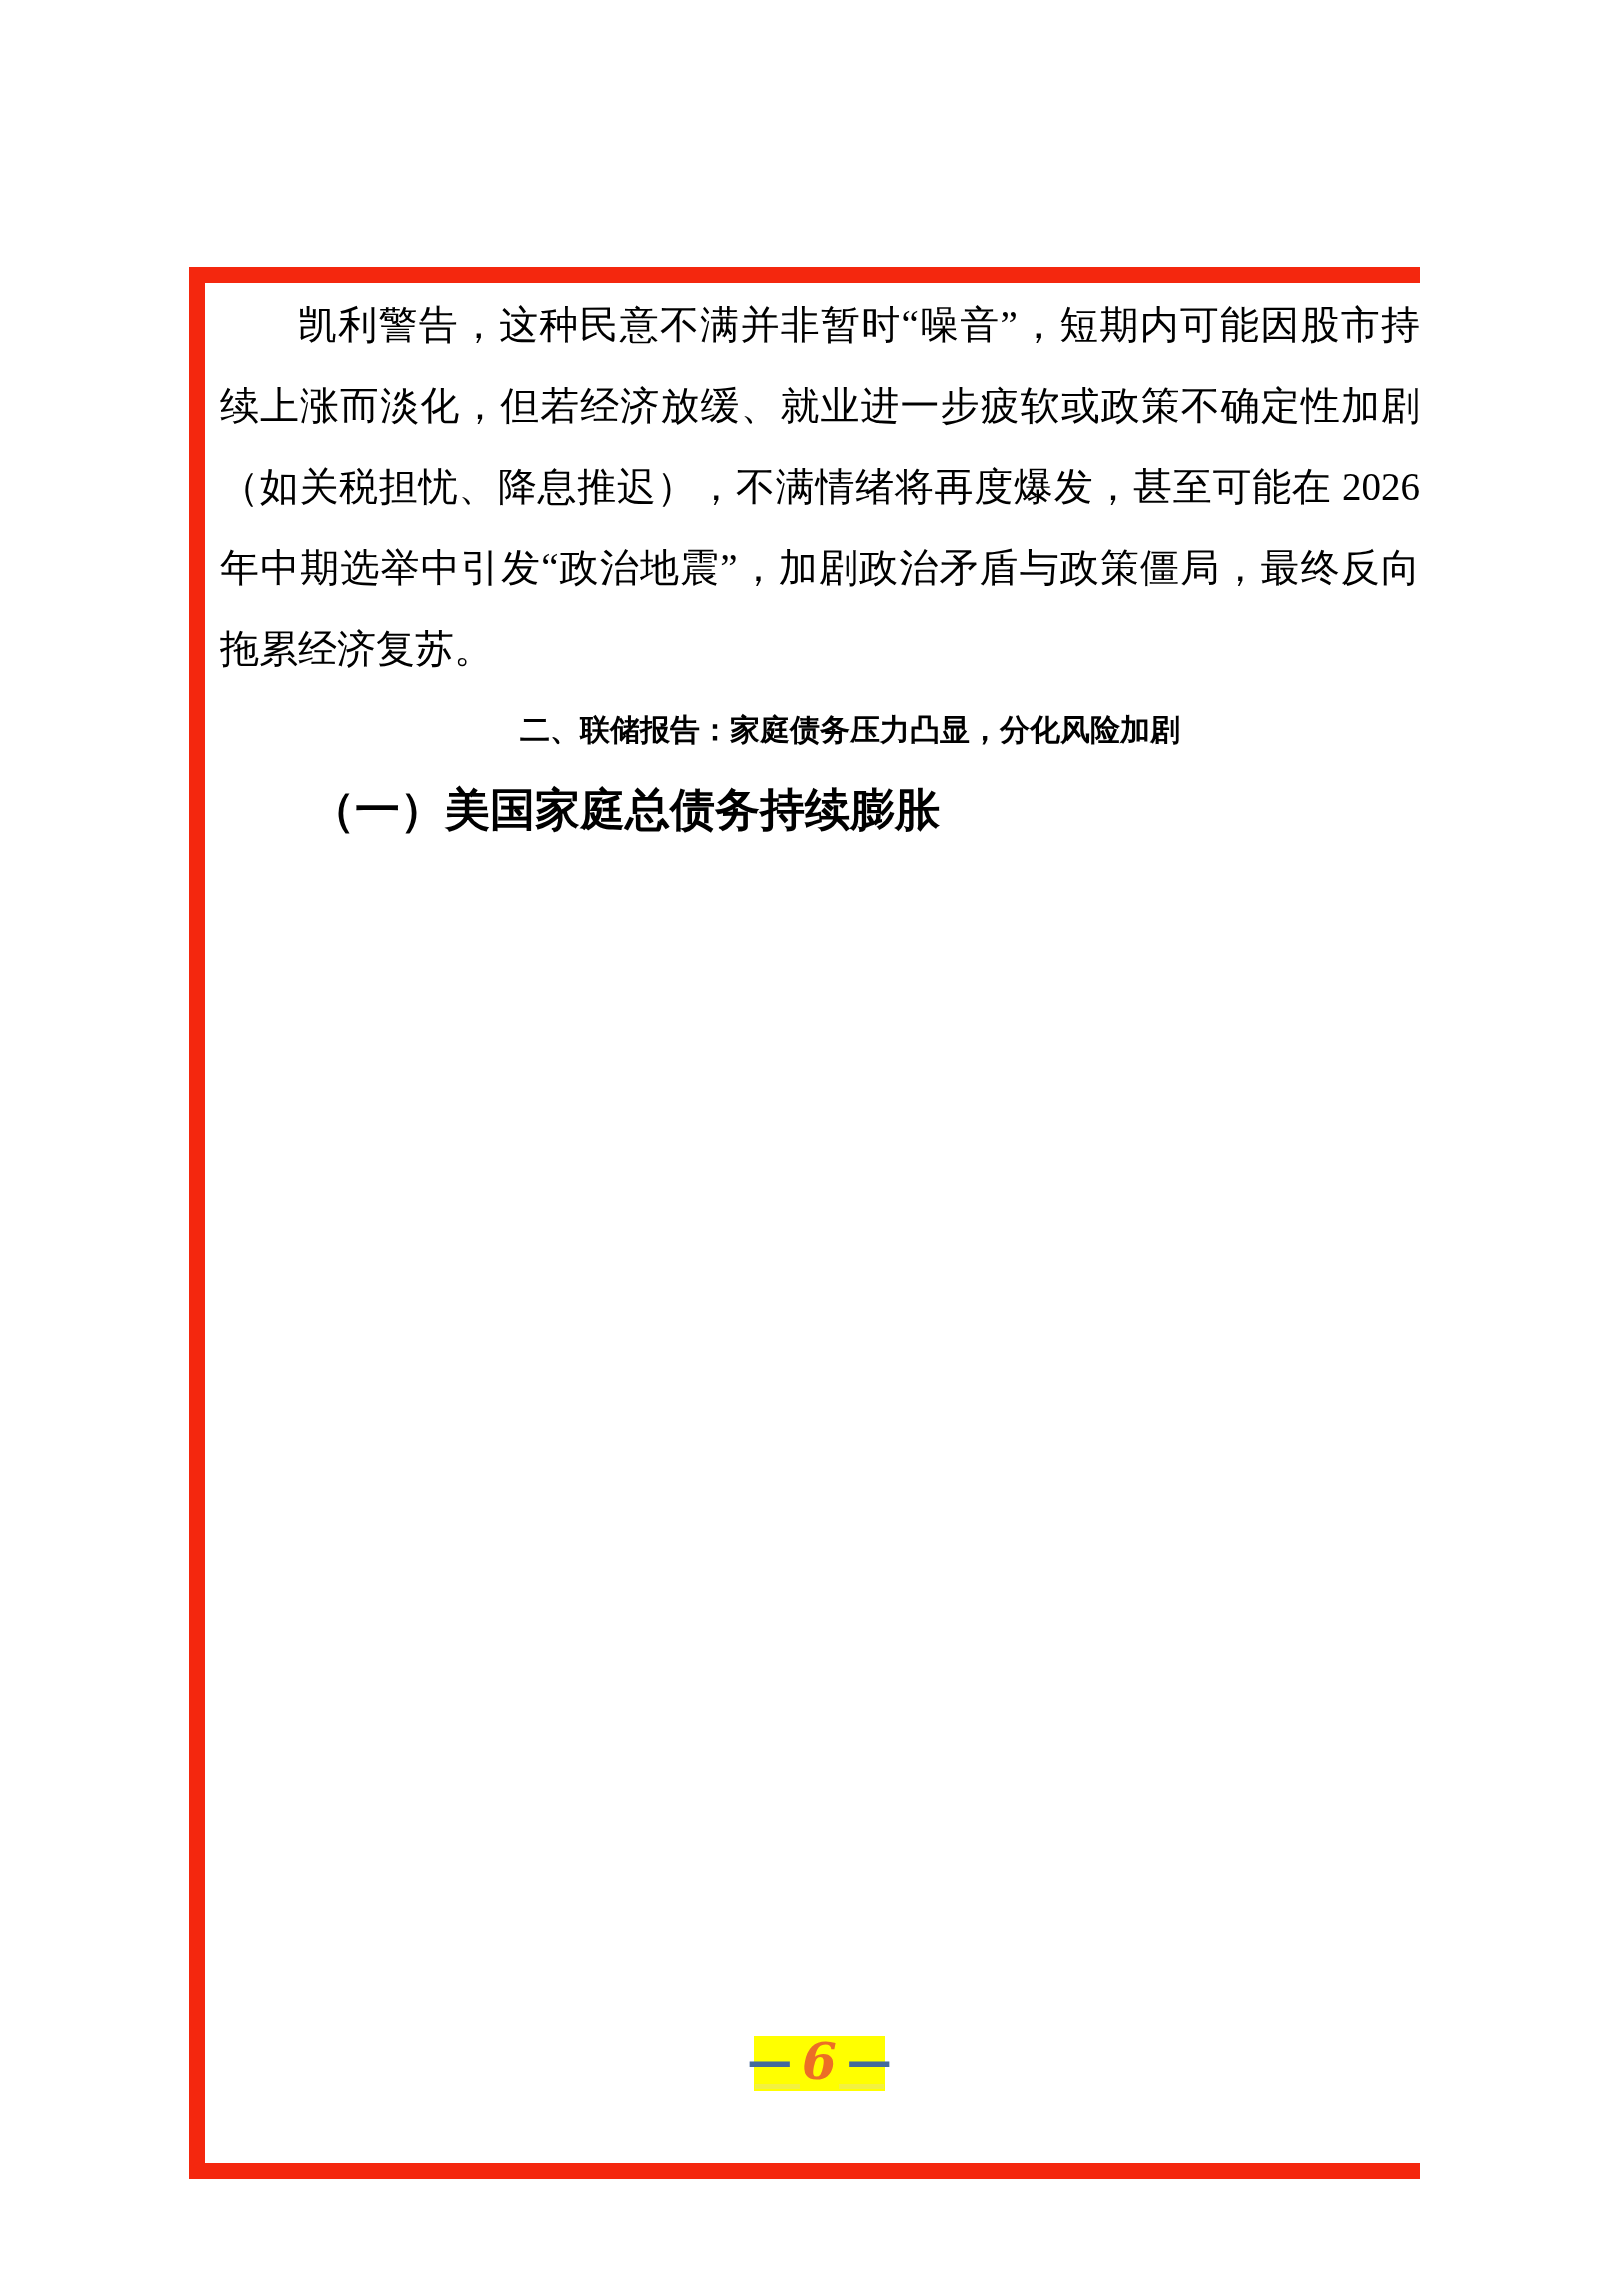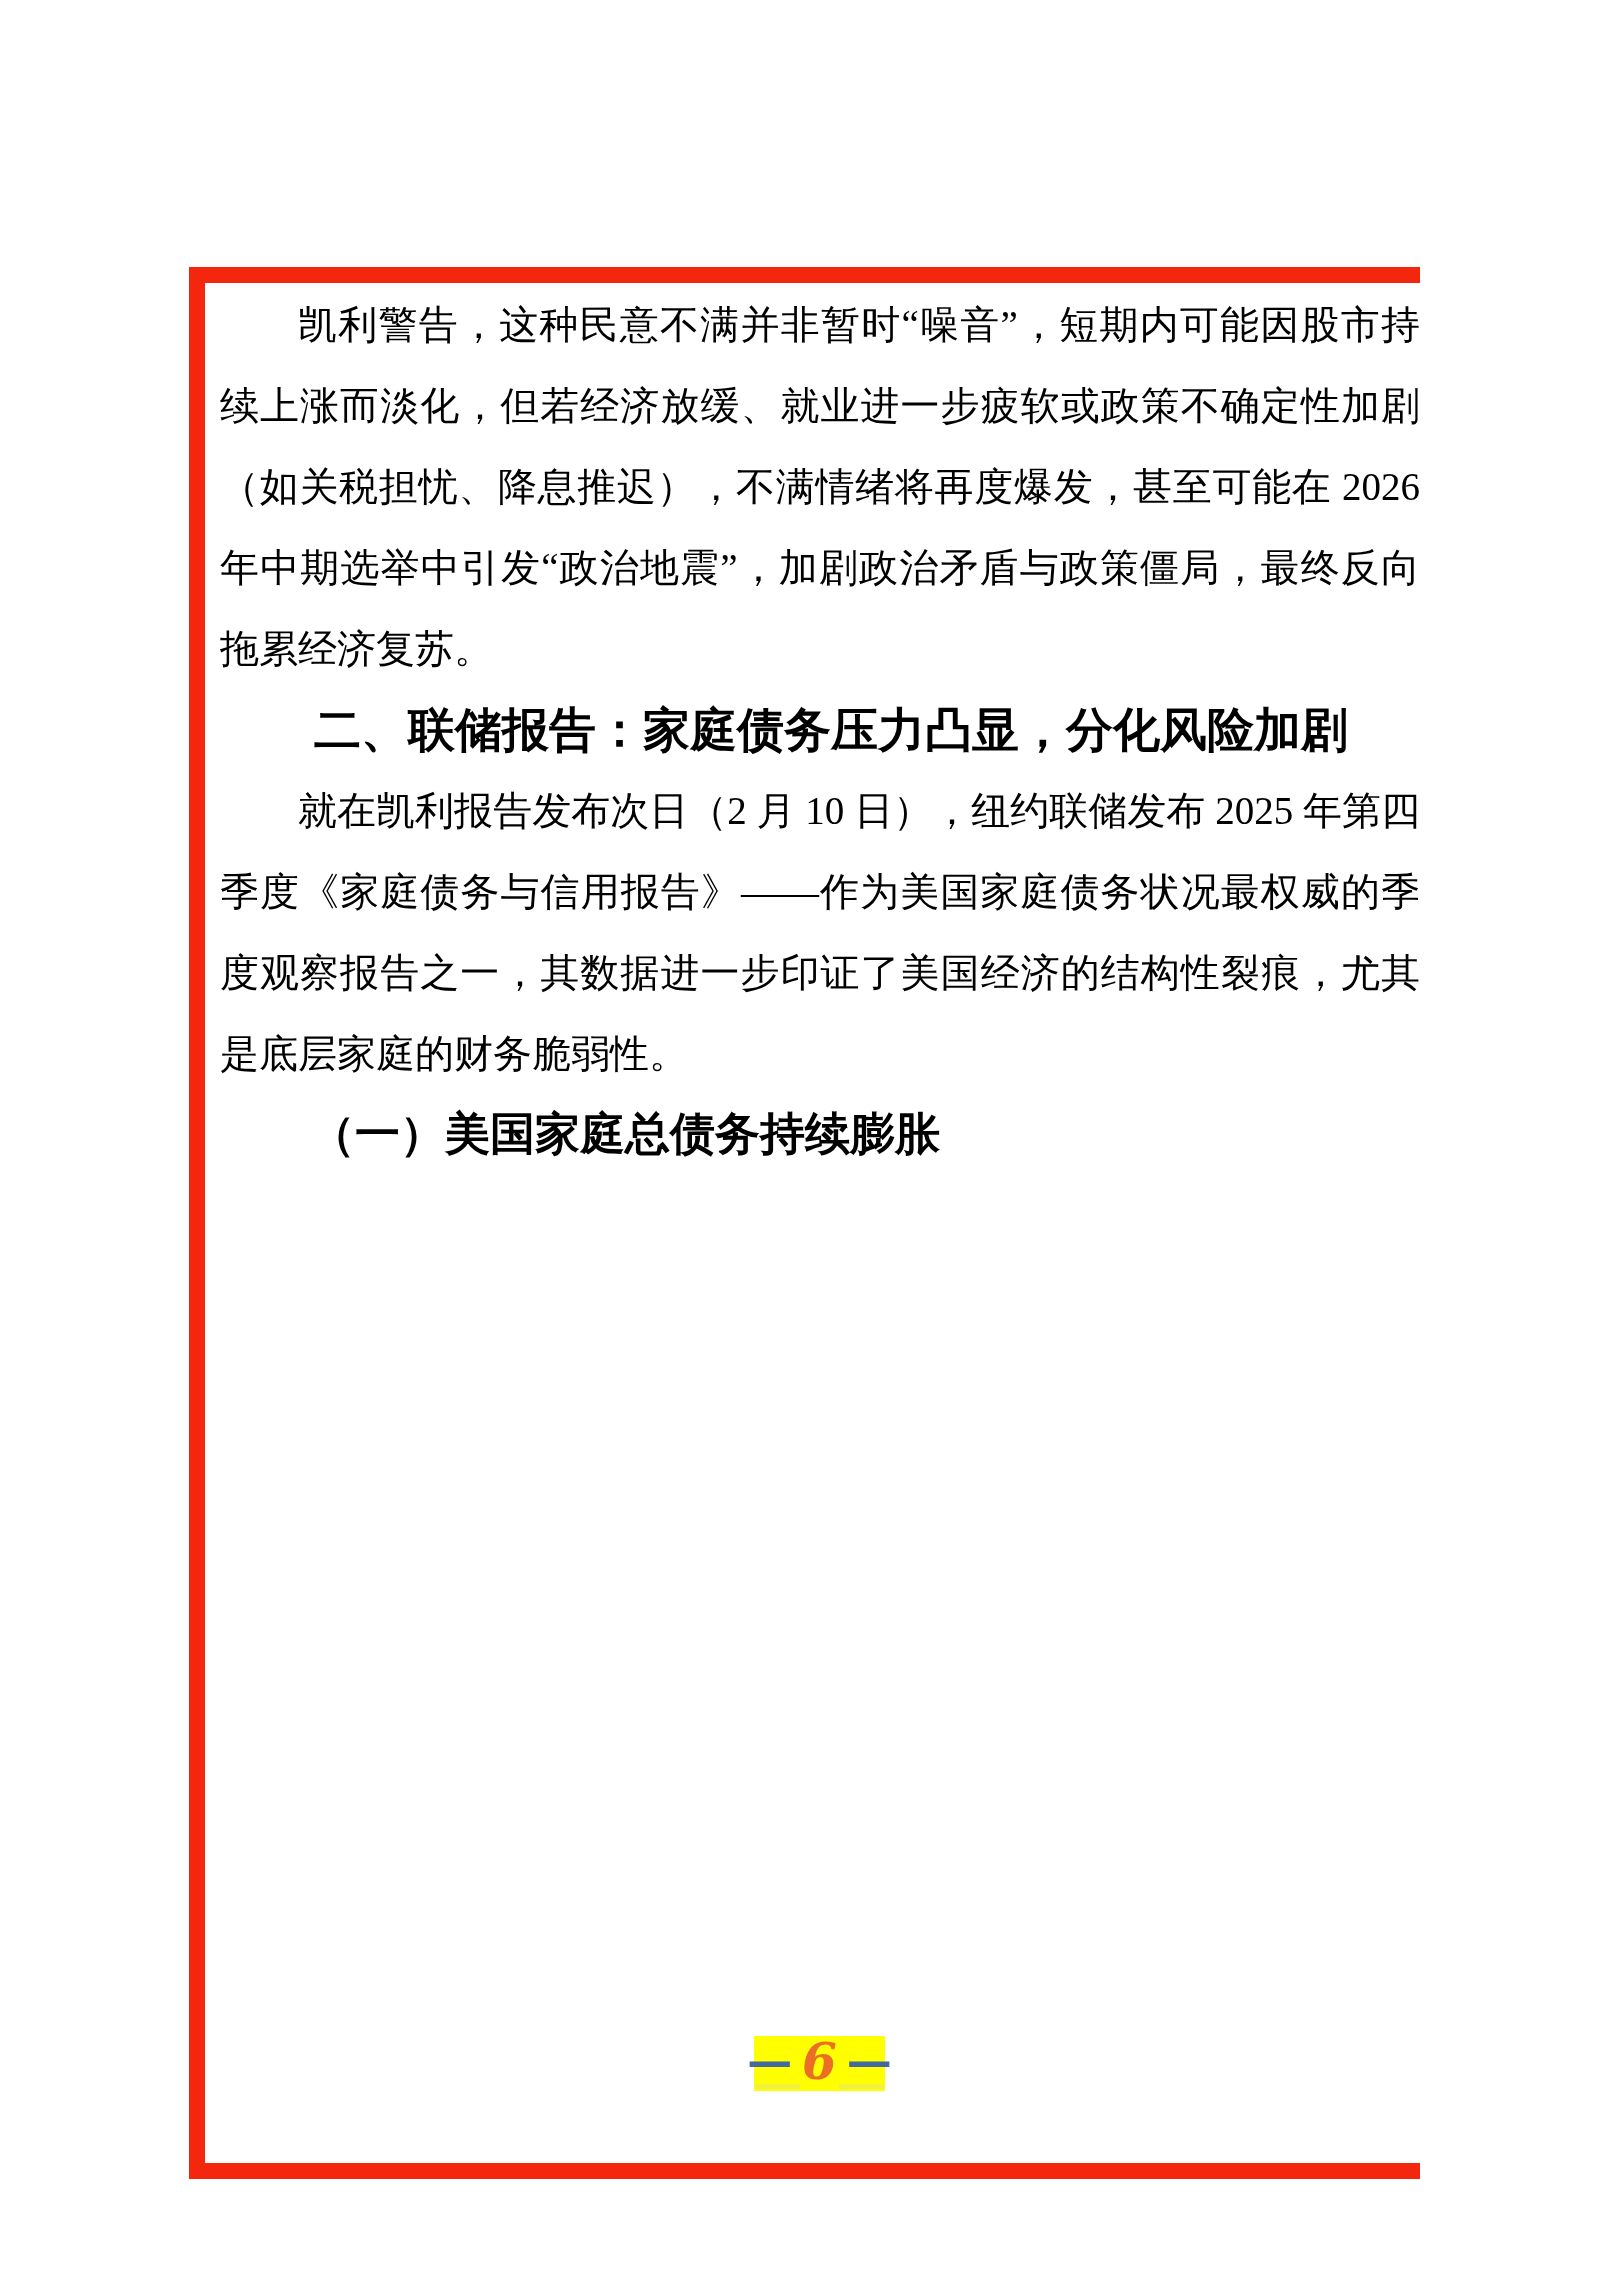--- a/index.html
+++ b/index.html
@@ -38,23 +38,24 @@
     text-align: justify;
     text-align-last: left;
     text-indent: 2em;
     letter-spacing: 0;
     word-break: normal;
   }
   .heading-1 {
     margin: 0;
     font-family: "Liberation Sans", "DejaVu Sans", sans-serif;
     font-weight: bold;
-    font-size: 47px;
+    font-size: 30px;
     line-height: 81px;
     text-indent: 2em;
+    text-align: center;
   }
   .heading-2 {
     margin: 0;
     font-family: "Liberation Serif", "DejaVu Serif", serif;
     font-weight: bold;
     font-size: 45px;
     line-height: 81px;
     text-indent: 2em;
   }
   .footer-pagenum {
@@ -102,21 +103,20 @@
 
 <div class="page">
 
   <div class="frame"></div>
 
   <div class="content">
     <p class="body-para">凯利警告，这种民意不满并非暂时“噪音”，短期内可能因股市持续上涨而淡化，但若经济放缓、就业进一步疲软或政策不确定性加剧（如关税担忧、降息推迟），不满情绪将再度爆发，甚至可能在 2026 年中期选举中引发“政治地震”，加剧政治矛盾与政策僵局，最终反向拖累经济复苏。</p>
 
     <h2 class="heading-1">二、联储报告：家庭债务压力凸显，分化风险加剧</h2>
 
-    <p class="body-para">就在凯利报告发布次日（2 月 10 日），纽约联储发布 2025 年第四季度《家庭债务与信用报告》——作为美国家庭债务状况最权威的季度观察报告之一，其数据进一步印证了美国经济的结构性裂痕，尤其是底层家庭的财务脆弱性。</p>
 
     <h3 class="heading-2">（一）美国家庭总债务持续膨胀</h3>
 
   </div>
 
   <div class="footer-pagenum">
     <span class="footer-dash">—</span>
     <span class="footer-number">6</span>
     <span class="footer-dash">—</span>
     <div class="footer-artifact left"></div>

